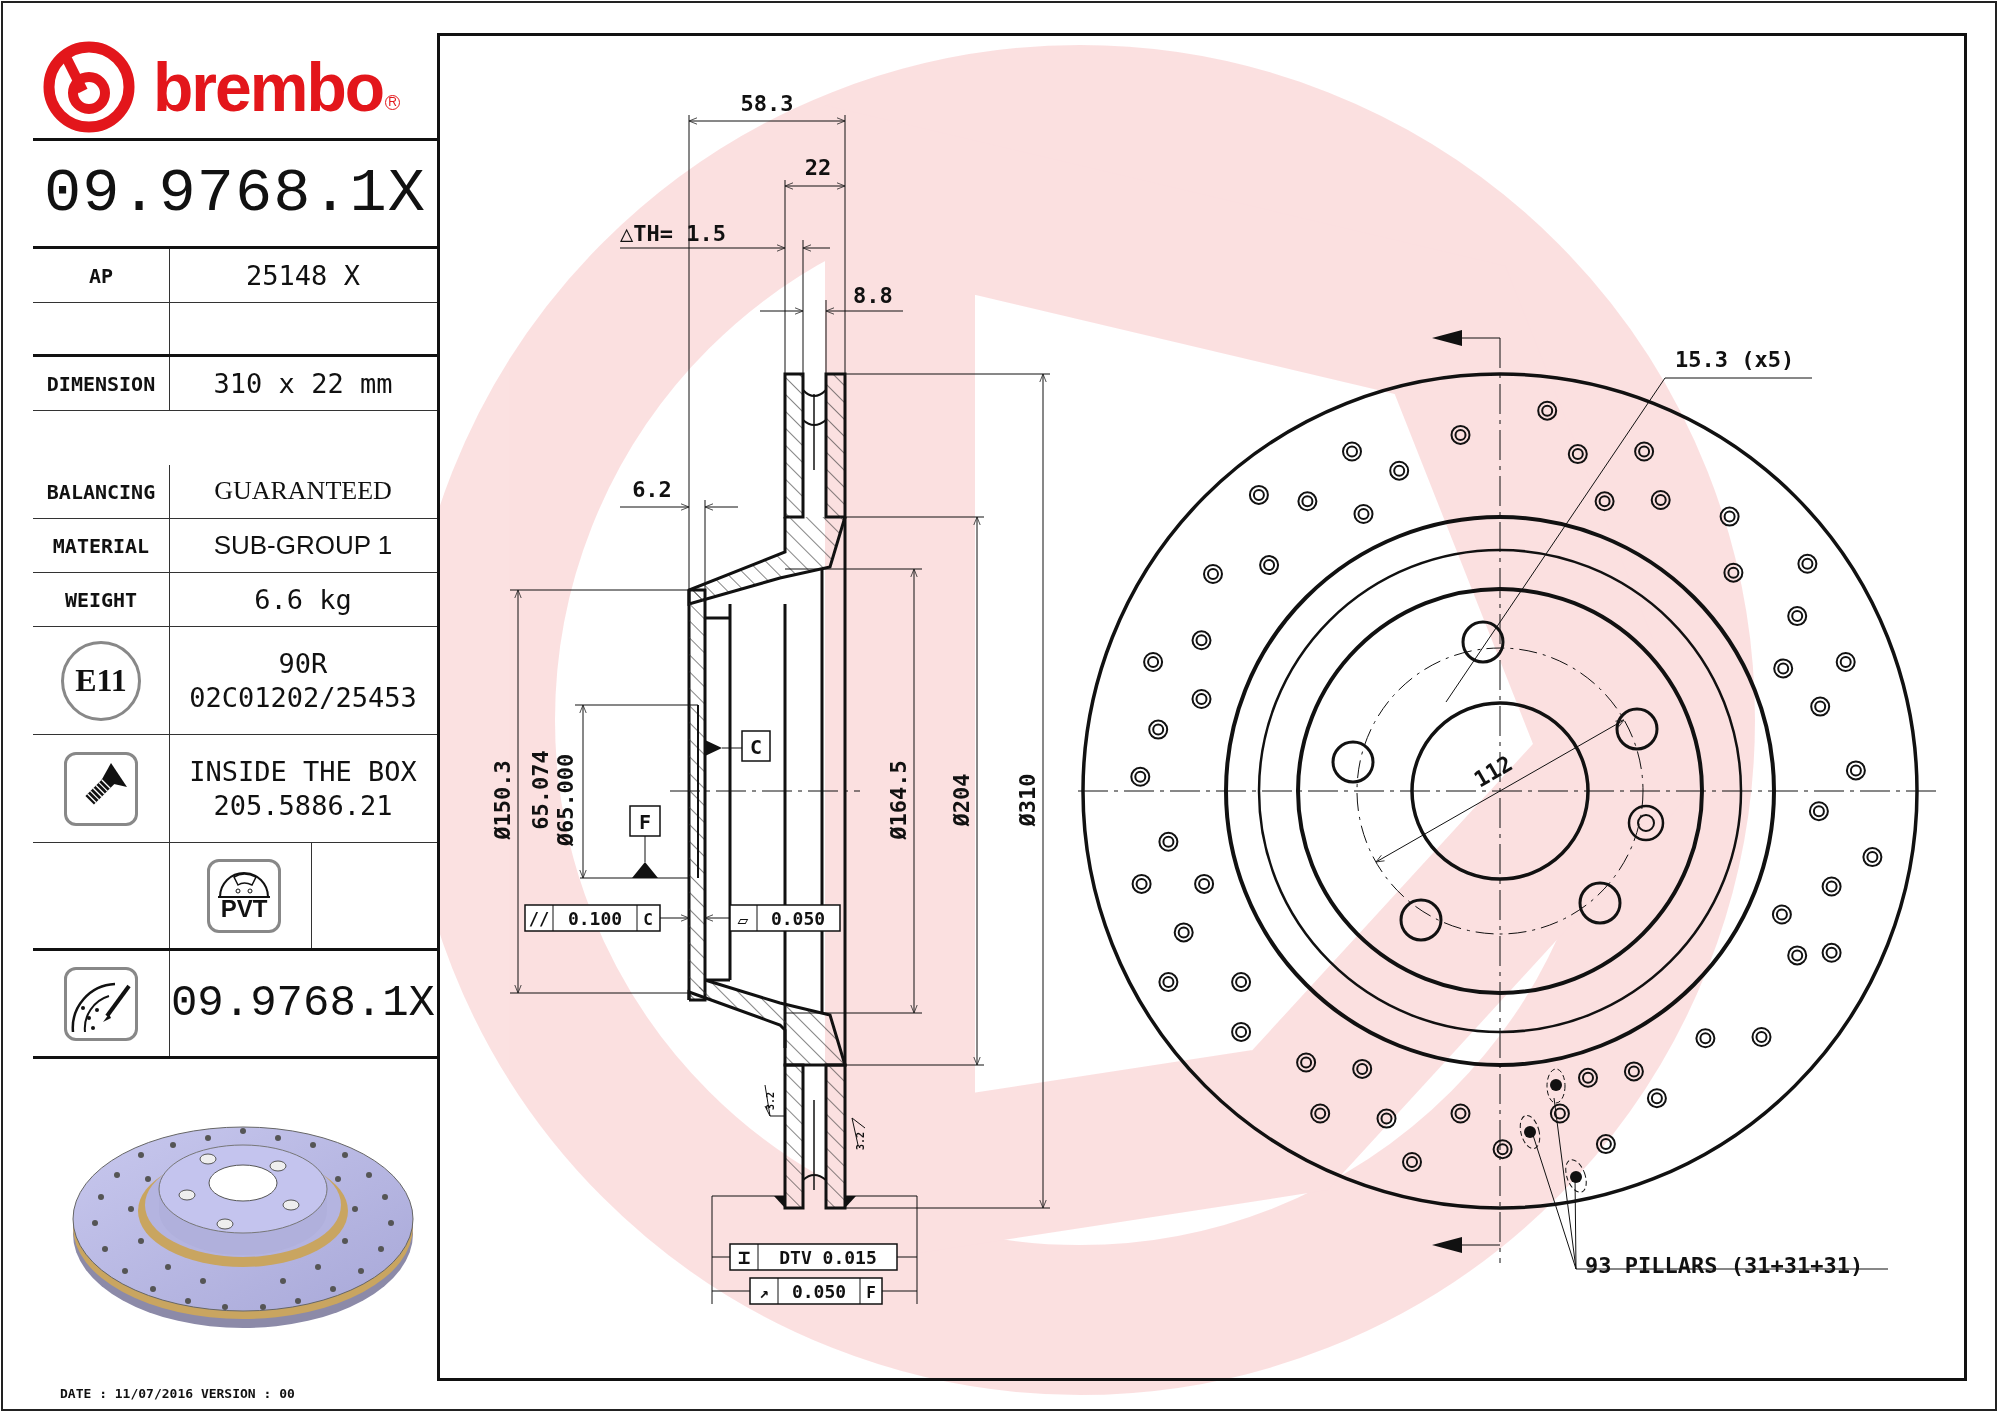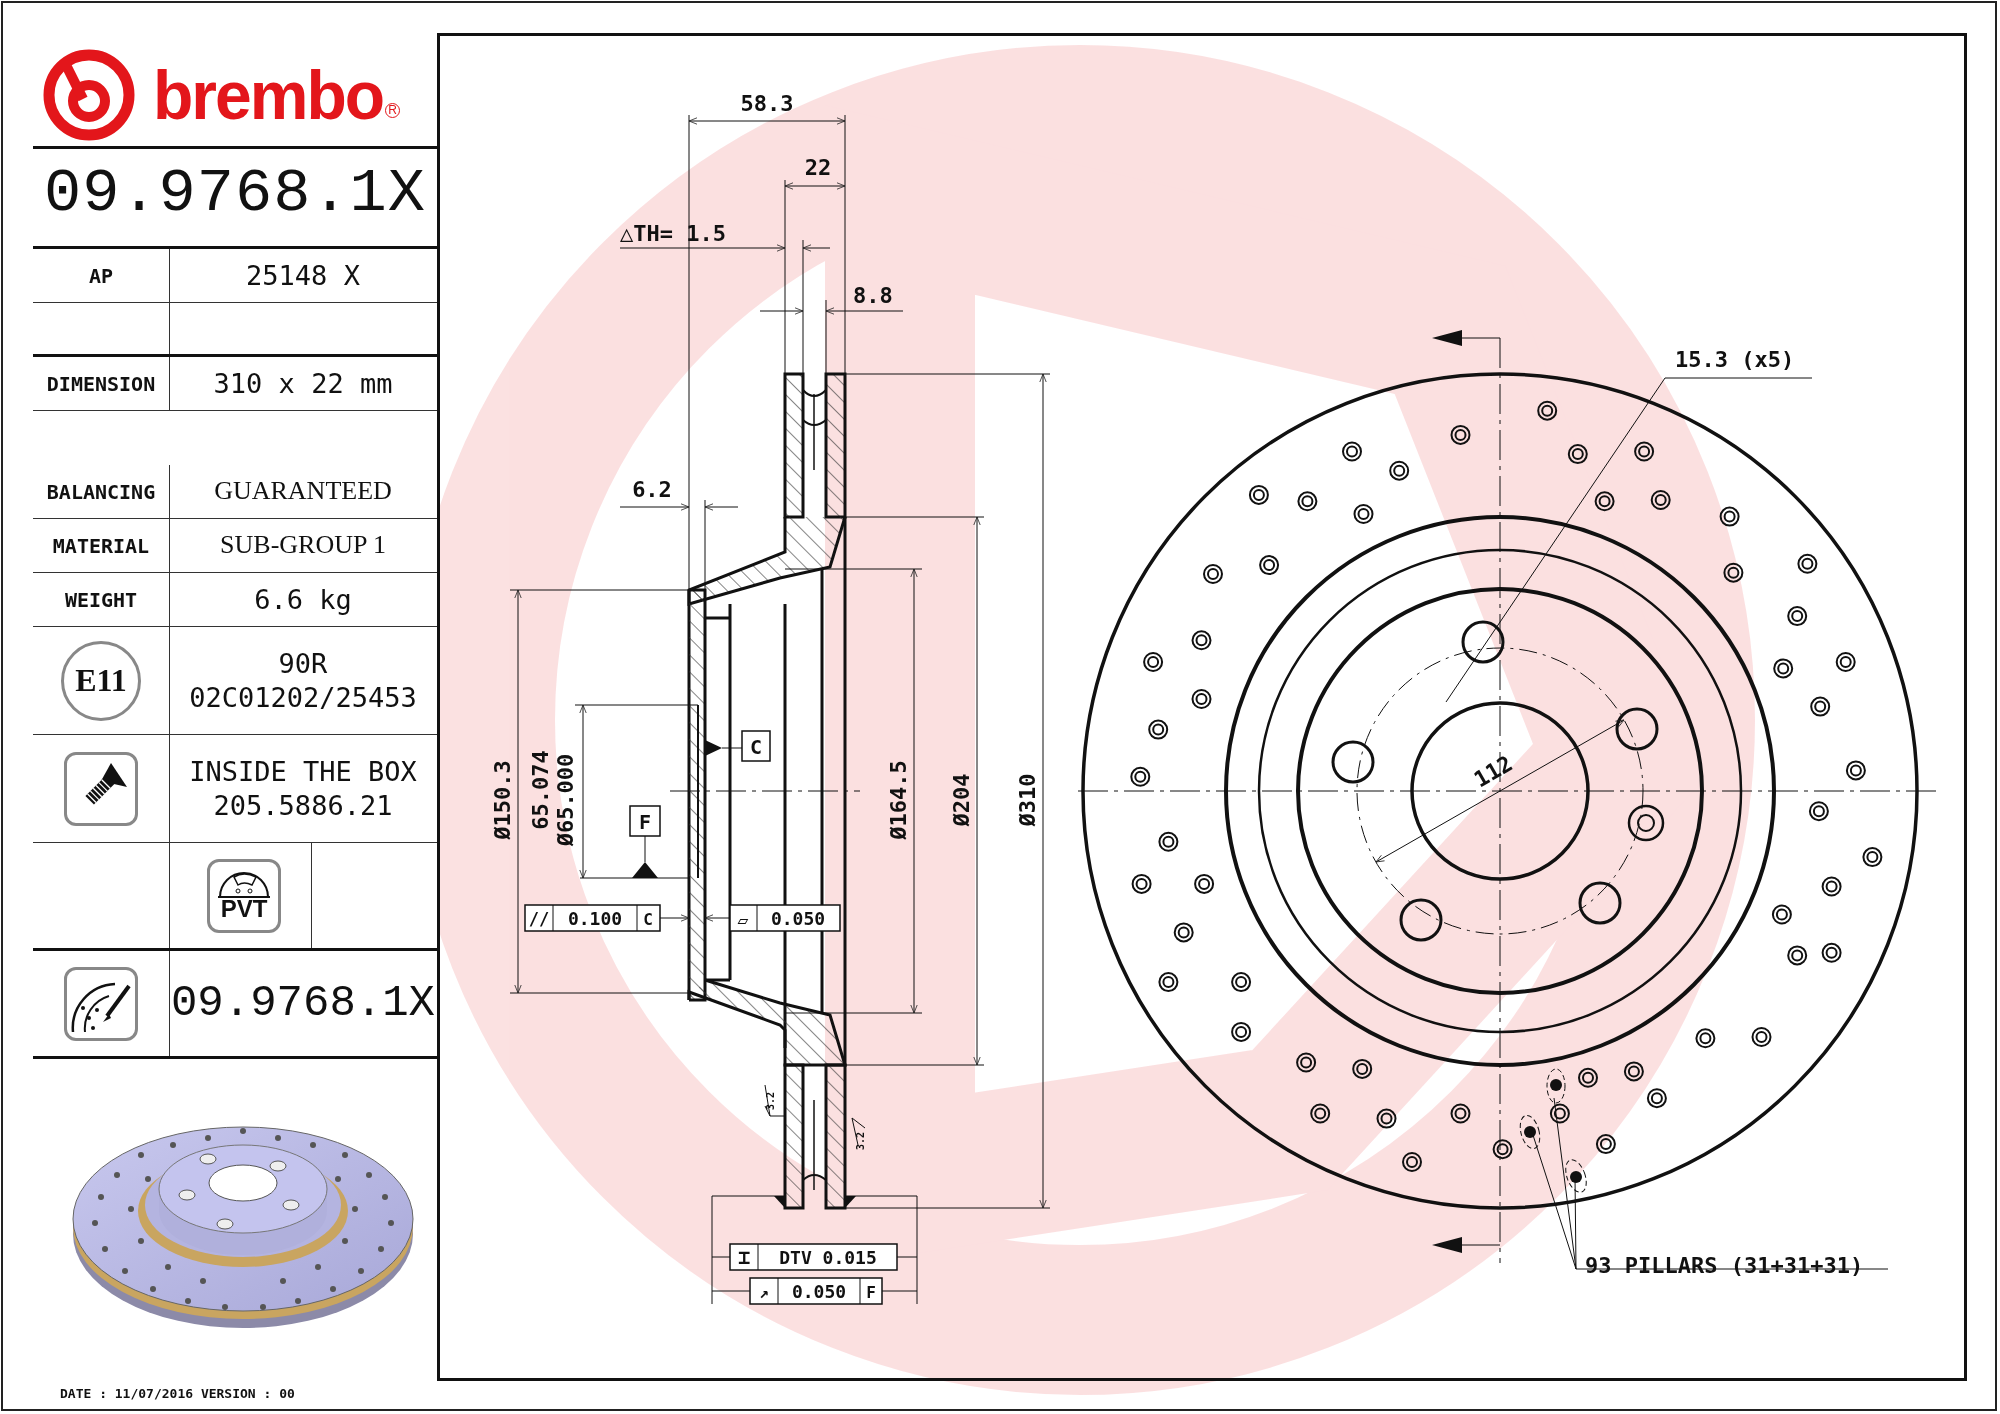--- a/index.html
+++ b/index.html
@@ -28,21 +28,21 @@
   <g opacity="0.13" fill="#e3161b">
     <circle cx="1080" cy="720" r="600" fill="none" stroke="#e3161b" stroke-width="150"></circle>
     <path d="M900 200 L1450 330 L1620 760 L1290 1120 L900 1180 Z" fill="none" stroke="#e3161b" stroke-width="150"></path>
   </g>
 </svg>
 
 <div class="outer-frame"></div>
 <div class="inner-frame"></div>
 
 <div class="title-block">
-  <div class="tb-row thick" style="top:8px;height:108px;">
+  <div class="tb-row thick" style="top:0;height:108px;">
     <div class="logo">
       <svg width="92" height="92" viewBox="0 0 92 92">
         <circle cx="46" cy="46" r="40" fill="none" stroke="#e3161b" stroke-width="11"></circle>
         <circle cx="46" cy="52" r="16" fill="none" stroke="#e3161b" stroke-width="10"></circle>
         <path d="M24 18 L40 50" stroke="#e3161b" stroke-width="10" fill="none"></path>
       </svg>
       <span class="logo-text">brembo</span>
       <span class="logo-reg">R</span>
     </div>
   </div>
@@ -60,21 +60,21 @@
   <div class="tb-row" style="top:324px;height:54px;">
     <div class="tb-cell-l">DIMENSION</div>
     <div class="tb-cell-r">310 x 22 mm</div>
   </div>
   <div class="tb-row" style="top:432px;height:54px;">
     <div class="tb-cell-l">BALANCING</div>
     <div class="tb-cell-r" style="font-family:Liberation Serif, serif;font-size:26px;">GUARANTEED</div>
   </div>
   <div class="tb-row" style="top:486px;height:54px;">
     <div class="tb-cell-l">MATERIAL</div>
-    <div class="tb-cell-r" style="font-family:Liberation Serif, serif;font-size:26px;">SUB-GROUP 1</div>
+    <div class="tb-cell-r" style="font-family:Liberation Sans, sans-serif;font-size:26px;">SUB-GROUP 1</div>
   </div>
   <div class="tb-row" style="top:540px;height:54px;">
     <div class="tb-cell-l">WEIGHT</div>
     <div class="tb-cell-r">6.6 kg</div>
   </div>
   <div class="tb-row" style="top:594px;height:108px;">
     <div class="tb-cell-l">
       <div style="width:74px;height:74px;border:3px solid #888;border-radius:50%;display:flex;align-items:center;justify-content:center;font-family:'Liberation Serif',serif;font-weight:bold;font-size:32px;">E11</div>
     </div>
     <div class="tb-cell-r" style="flex-direction:column;">

